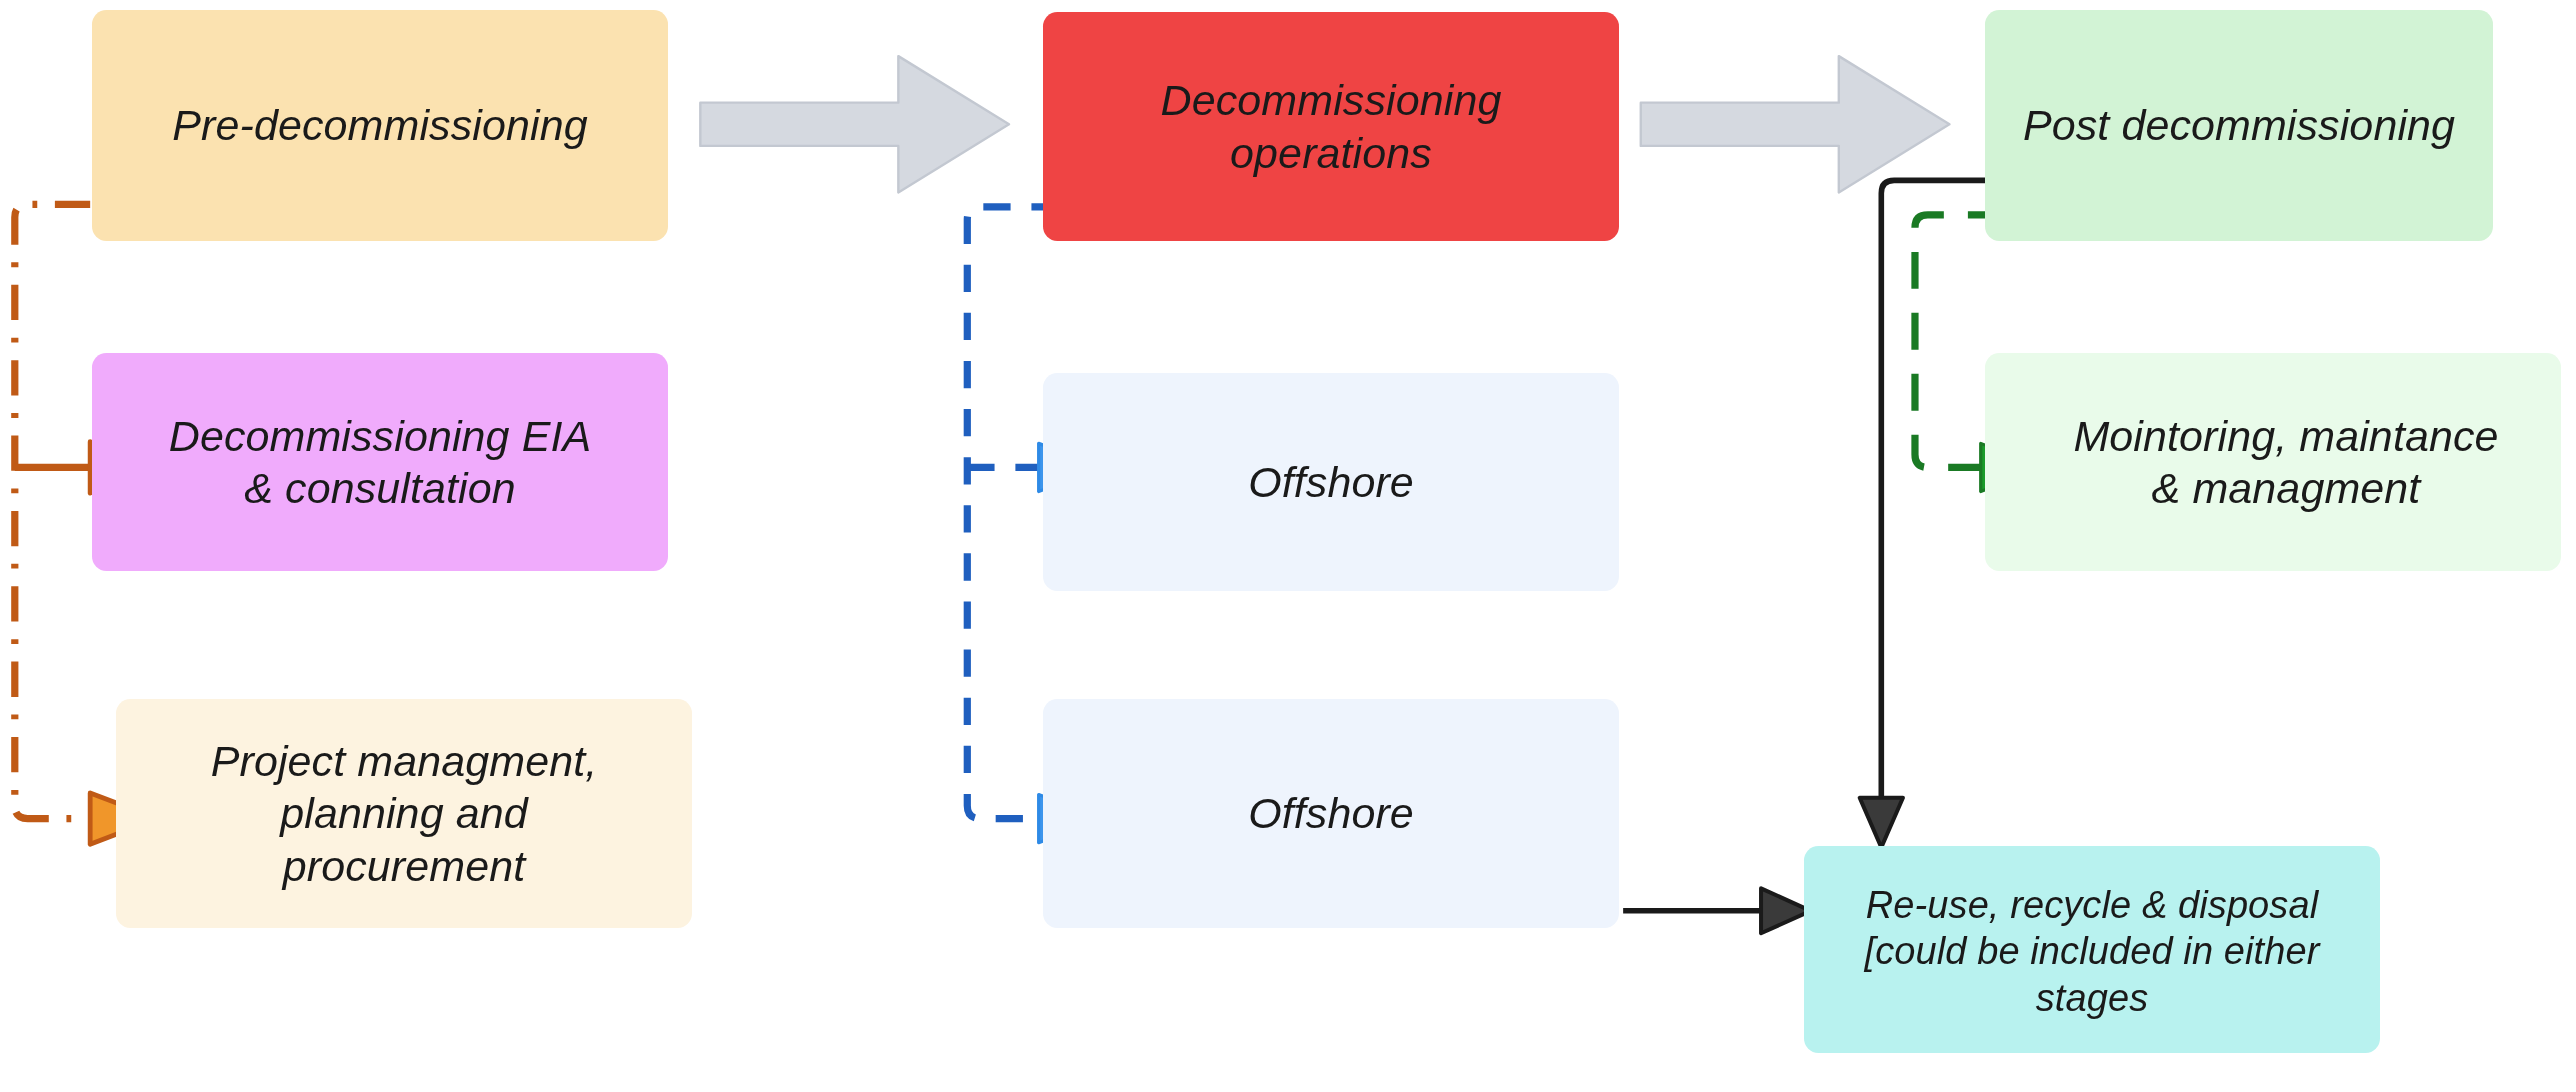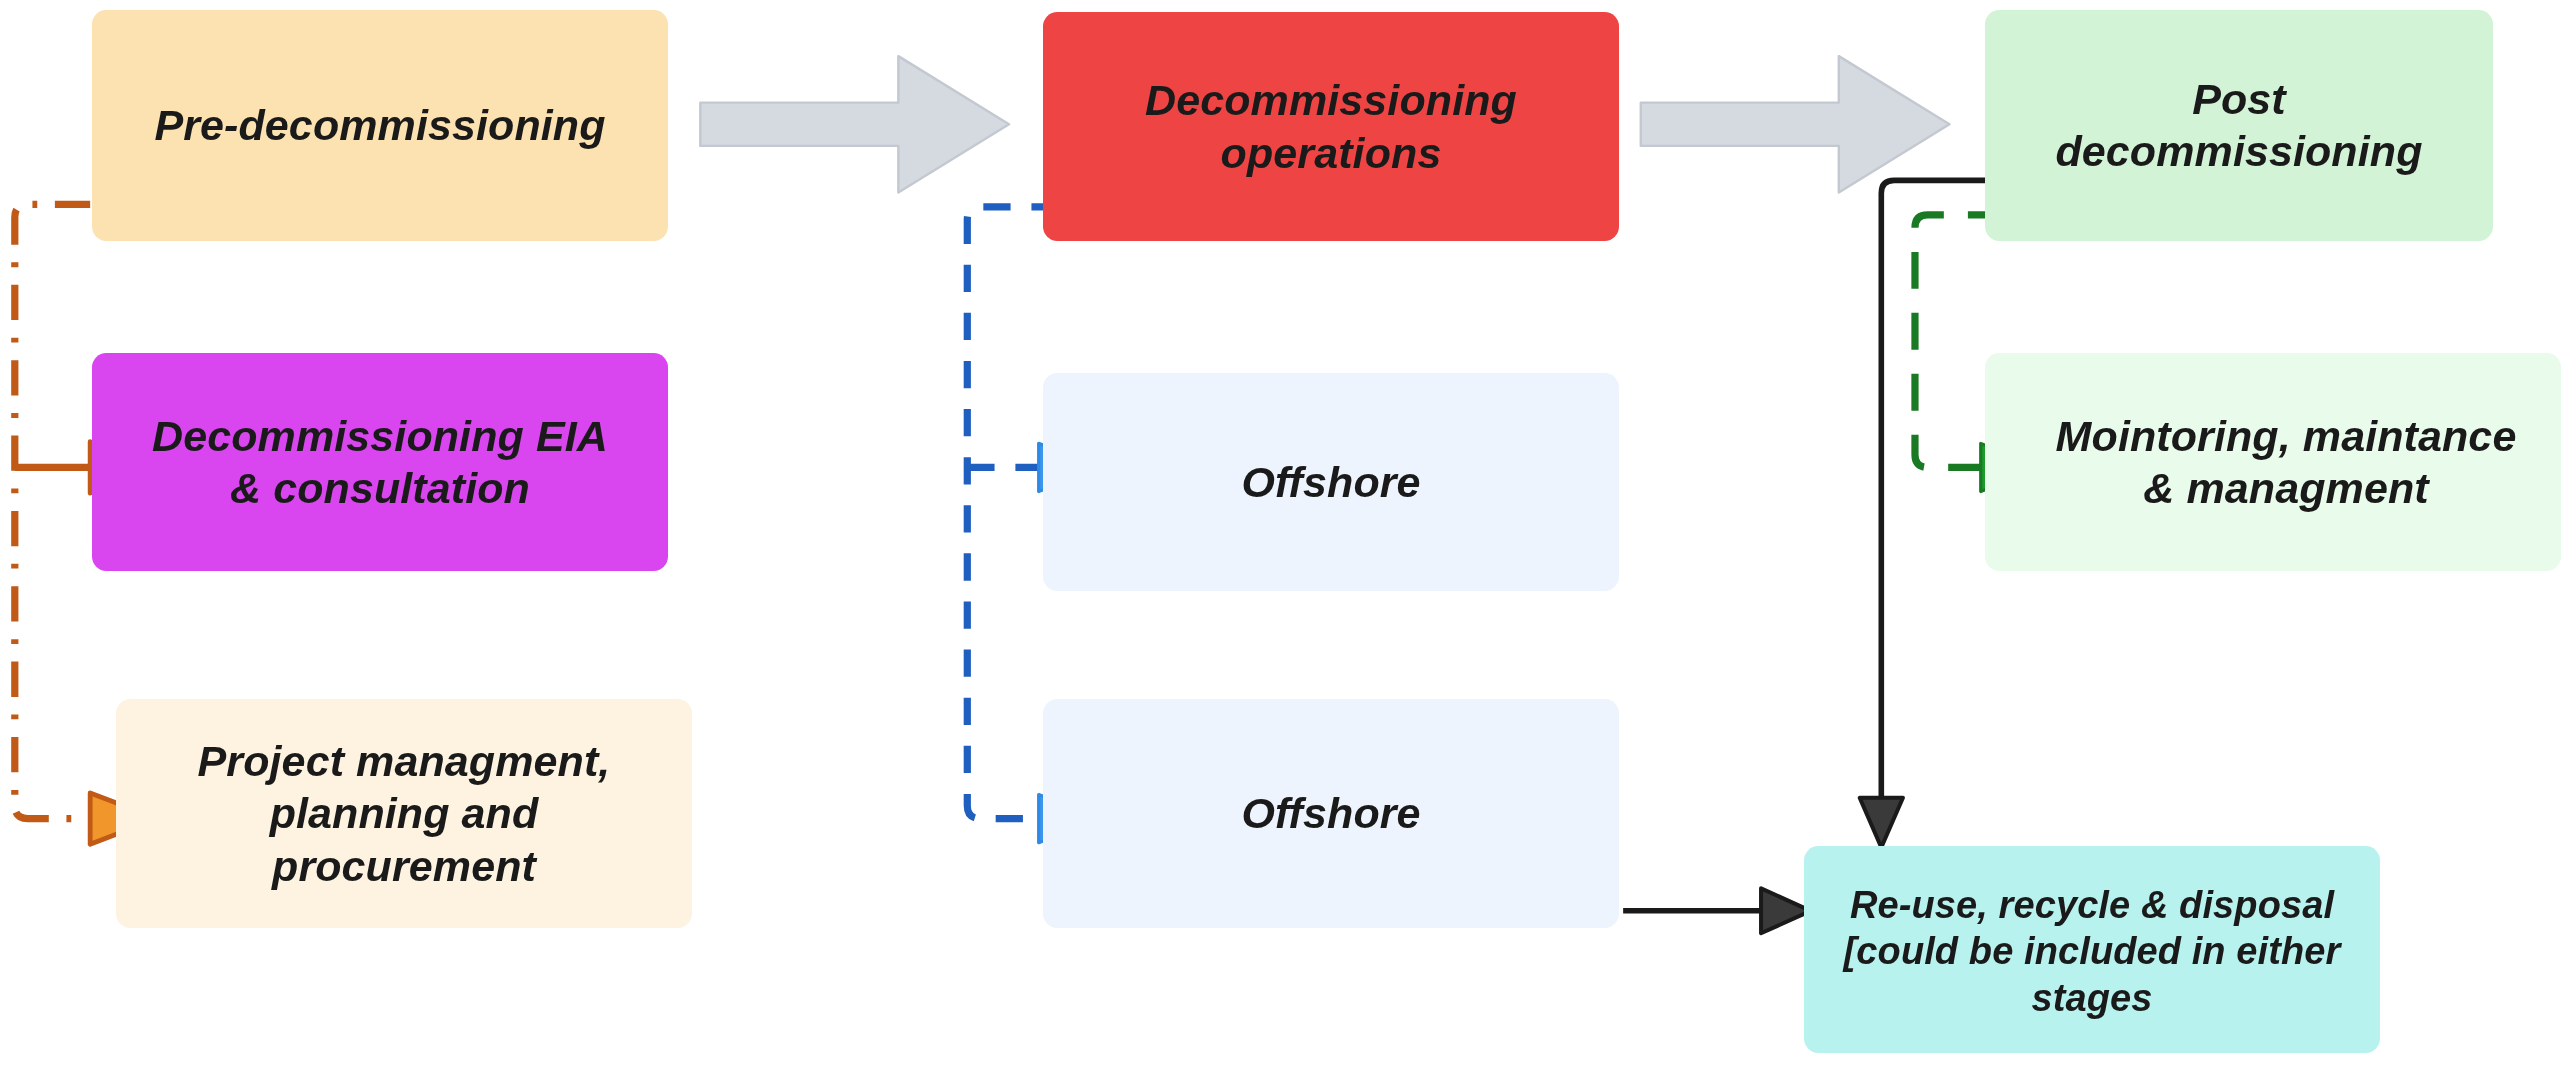--- a/index.html
+++ b/index.html
@@ -7,21 +7,20 @@
     padding: 0;
     background: #ffffff;
   }
   #canvas {
     position: relative;
     width: 2576px;
     height: 1092px;
     background: #ffffff;
     overflow: hidden;
     font-family: "Liberation Sans", sans-serif;
-    font-weight: bold;
   }
   #flow-svg {
     position: absolute;
     top: 0;
     left: 0;
     width: 2576px;
     height: 1092px;
   }
   .node {
     position: absolute;
@@ -39,21 +38,21 @@
   }
   .node span { display: block; width: 100%; }
 
   
   #node-pre-decommissioning {
     left: 92px; top: 9.6px; width: 576px; height: 231px;
     background: #fbe2b0; font-size: 43px;
   }
   #node-decommissioning-eia {
     left: 92px; top: 353px; width: 576px; height: 218px;
-    background: #d946ef; font-size: 43px;
+    background: #f0abfc; font-size: 43px;
   }
   #node-project-management {
     left: 92px; top: 699px; width: 576px; height: 229px;
     background: #fdf3e0; font-size: 43px; margin-left: 24px;
   }
   #node-decommissioning-operations {
     left: 1043px; top: 12px; width: 576px; height: 229px;
     background: #ef4444; font-size: 43px;
   }
   #node-offshore {

